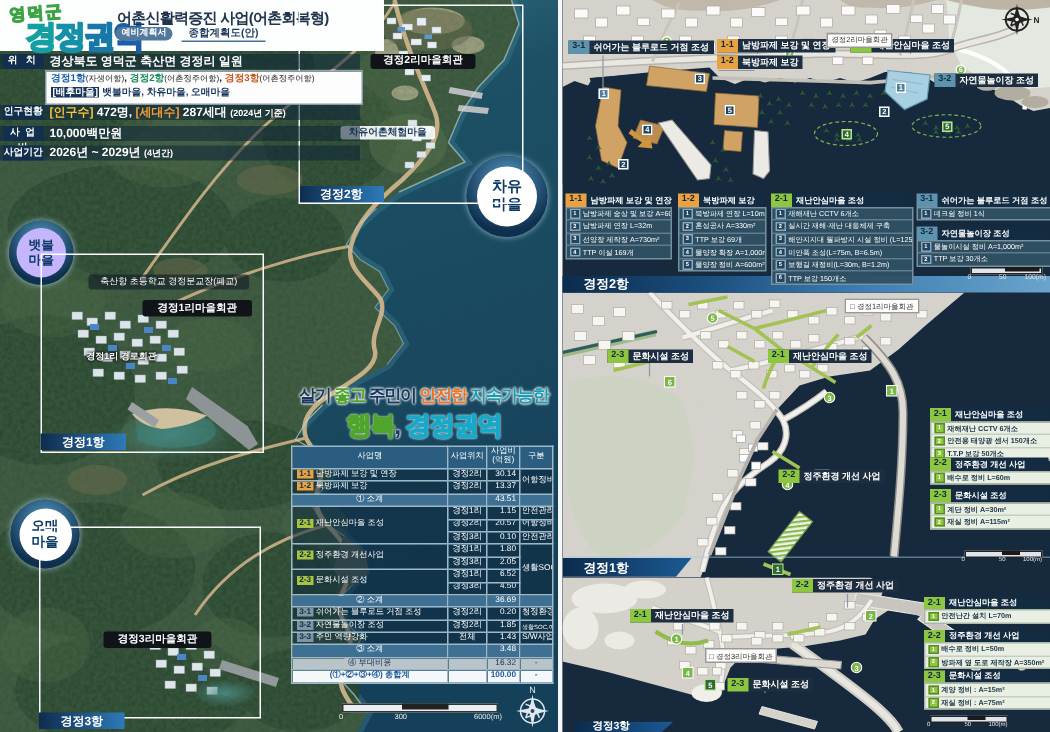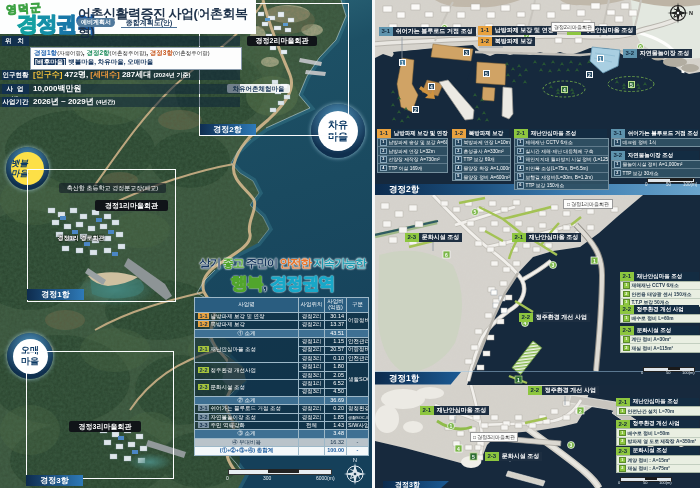--- a/index.html
+++ b/index.html
@@ -201,28 +201,29 @@
 <path fill="#54655a" d="M229,357 L243,367 L246,381 L234,391 L222,380 Z"></path>
 </svg>
 </div>
 
 <div class="abs" style="left:0;top:0;width:256px;height:34px;background:#fdfefe;"></div>
 
 <div class="abs" style="left:6px;top:1px;width:44px;height:13px;color:#3fa345;font-weight:bold;font-size:11px;transform:rotate(-4deg);letter-spacing:1px;-webkit-text-stroke:0.8px #3fa345;">영덕군</div>
 
 <div class="abs" style="left:17px;top:10px;width:120px;height:22px;font-weight:bold;font-size:21px;letter-spacing:-1.5px;"><span style="color:#14a0a2;-webkit-text-stroke:1.4px #14a0a2">경</span><span style="color:#1690a8;-webkit-text-stroke:1.4px #1690a8">정</span><span style="color:#1878a8;-webkit-text-stroke:1.4px #1878a8">권</span><span style="color:#1b5fa8;-webkit-text-stroke:1.4px #1b5fa8">역</span></div>
 
-<div class="abs" style="left:78px;top:5px;width:180px;height:11px;color:#20344c;font-size:13px;font-weight:bold;letter-spacing:-0.5px;">어촌신활력증진 사업(어촌회복형)</div>
+<div class="abs" style="left:78px;top:5px;width:180px;height:11px;color:#20344c;font-size:10px;font-weight:bold;letter-spacing:-0.5px;">어촌신활력증진 사업(어촌회복형)</div>
 
 <div class="abs" style="left:77px;top:18px;width:38px;height:9px;background:#50799c;border-radius:4.5px;color:#fff;font-size:6px;font-weight:bold;text-align:center;line-height:9px;">예비계획서</div>
 
 <div class="abs" style="left:121px;top:18px;width:56px;height:9px;color:#1d3a5c;font-size:7px;font-weight:bold;text-align:center;line-height:9px;border-bottom:1px solid #4a7096;">종합계획도(안)</div>
 
 <div class="abs" style="left:0px;top:36px;width:240px;height:10px;background:rgba(12,36,58,0.55);z-index:2;"></div>
 <div class="abs" style="z-index:2;left:2px;top:36px;width:27px;height:10px;background:#12304e;color:#fff;font-size:6.5px;font-weight:bold;text-align:center;line-height:10px;letter-spacing:2px;">위 치</div>
+<div class="abs" style="z-index:2;left:33px;top:36px;width:210px;height:10px;color:#fff;font-size:8px;font-weight:bold;line-height:10px;">경상북도 영덕군 축산면 경정리 일원</div>
 
 <div class="abs" style="left:30px;top:47px;width:210px;height:21px;background:#fdfdfd;border:0.5px solid #8899aa;z-index:2;"></div>
 <div class="abs" style="z-index:2;left:34px;top:48px;width:204px;height:9px;font-size:6.5px;line-height:9px;color:#222;white-space:nowrap;"><b><span style="color:#1a5fae">경정1항</span></b><span style="font-size:5.5px">(자생어항)</span><b>, <span style="color:#1a8a5a">경정2항</span></b><span style="font-size:5.5px">(어촌정주어항)</span><b>, <span style="color:#c8571e">경정3항</span></b><span style="font-size:5.5px">(어촌정주어항)</span></div>
 <div class="abs" style="z-index:2;left:34px;top:57px;width:204px;height:9px;font-size:6.5px;line-height:9px;color:#15355c;font-weight:bold;"><span style="background:#15355c;color:#fff;padding:0 1px;">[배후마을]</span> 뱃불마을, 차유마을, 오매마을</div>
 
 <div class="abs" style="left:0px;top:70px;width:240px;height:10px;background:rgba(12,36,58,0.55);z-index:2;"></div>
 <div class="abs" style="z-index:2;left:2px;top:70px;width:27px;height:10px;background:#12304e;color:#fff;font-size:6.5px;font-weight:bold;text-align:center;line-height:10px;">인구현황</div>
 <div class="abs" style="z-index:2;left:33px;top:70px;width:210px;height:10px;color:#fff;font-size:8px;font-weight:bold;line-height:10px;white-space:nowrap;"><span style="color:#f5c33c">[인구수]</span> 472명, <span style="color:#f09a3c">[세대수]</span> 287세대 <span style="font-size:6px">(2024년 기준)</span></div>
 
 <div class="abs" style="left:0px;top:84px;width:240px;height:10px;background:rgba(12,36,58,0.55);z-index:2;"></div>
@@ -238,21 +239,21 @@
 <div class="abs" style="left:199px;top:124px;width:57px;height:11px;background:linear-gradient(90deg,#0e2c4e,#2e7ab8);color:#fff;font-size:8px;font-weight:bold;text-align:center;line-height:11px;">경정2항</div>
 
 <div class="abs" style="left:247px;top:36px;width:70px;height:10px;background:#101418;color:#fff;font-size:7px;font-weight:bold;text-align:center;line-height:10px;border-radius:2px;">경정2리마을회관</div>
 
 <div class="abs" style="left:227px;top:84px;width:63px;height:9px;background:rgba(250,252,253,0.92);color:#1d3a5c;font-size:6.5px;font-weight:bold;text-align:center;line-height:9px;border-radius:2px;">차유어촌체험마을</div>
 
 <div class="abs" style="left:311px;top:104px;width:54px;height:54px;border-radius:50%;background:radial-gradient(circle at 50% 32%,#58a0c8,#0f2f4e 72%);box-shadow:0 0 4px rgba(180,220,240,0.8);"></div>
 <div class="abs" style="left:318px;top:111px;width:40px;height:40px;border-radius:50%;background:#fff;color:#0e3b66;font-size:10px;font-weight:bold;text-align:center;line-height:12px;padding-top:8px;box-sizing:border-box;">차유<br>마을</div>
 
 <div class="abs" style="left:6px;top:147px;width:43px;height:43px;border-radius:50%;background:radial-gradient(circle at 50% 32%,#58a0c8,#0f2f4e 72%);box-shadow:0 0 4px rgba(180,220,240,0.8);"></div>
-<div class="abs" style="left:11px;top:152px;width:33px;height:33px;border-radius:50%;background:#fde047;color:#0e3b66;font-size:8.5px;font-weight:bold;text-align:left;line-height:10px;padding-top:6px;box-sizing:border-box;font-style:italic;">뱃불<br>마을</div>
+<div class="abs" style="left:11px;top:152px;width:33px;height:33px;border-radius:50%;background:#c4b5fd;color:#0e3b66;font-size:8.5px;font-weight:bold;text-align:center;line-height:10px;padding-top:6px;box-sizing:border-box;">뱃불<br>마을</div>
 
 <div class="abs" style="left:27px;top:169px;width:147px;height:131px;border:1.5px solid #fcfdfe;"></div>
 
 <div class="abs" style="left:27px;top:289px;width:57px;height:11px;background:linear-gradient(90deg,#0e2c4e,#2e7ab8);color:#fff;font-size:8px;font-weight:bold;text-align:center;line-height:11px;">경정1항</div>
 
 <div class="abs" style="left:59px;top:183px;width:107px;height:10px;background:rgba(20,30,40,0.65);color:#fff;font-size:6px;text-align:center;line-height:10px;border-radius:2px;">축산항 초등학교 경정분교장(폐교)</div>
 
 <div class="abs" style="left:95px;top:200px;width:73px;height:11px;background:#101418;color:#fff;font-size:7px;font-weight:bold;text-align:center;line-height:11px;border-radius:2px;">경정1리마을회관</div>
 
 <div class="abs" style="left:51px;top:234px;width:60px;height:9px;color:#fff;font-size:6px;font-weight:bold;text-align:center;line-height:9px;text-shadow:0 0 2px #000,0 0 2px #000;">경정1리 경로회관</div>

